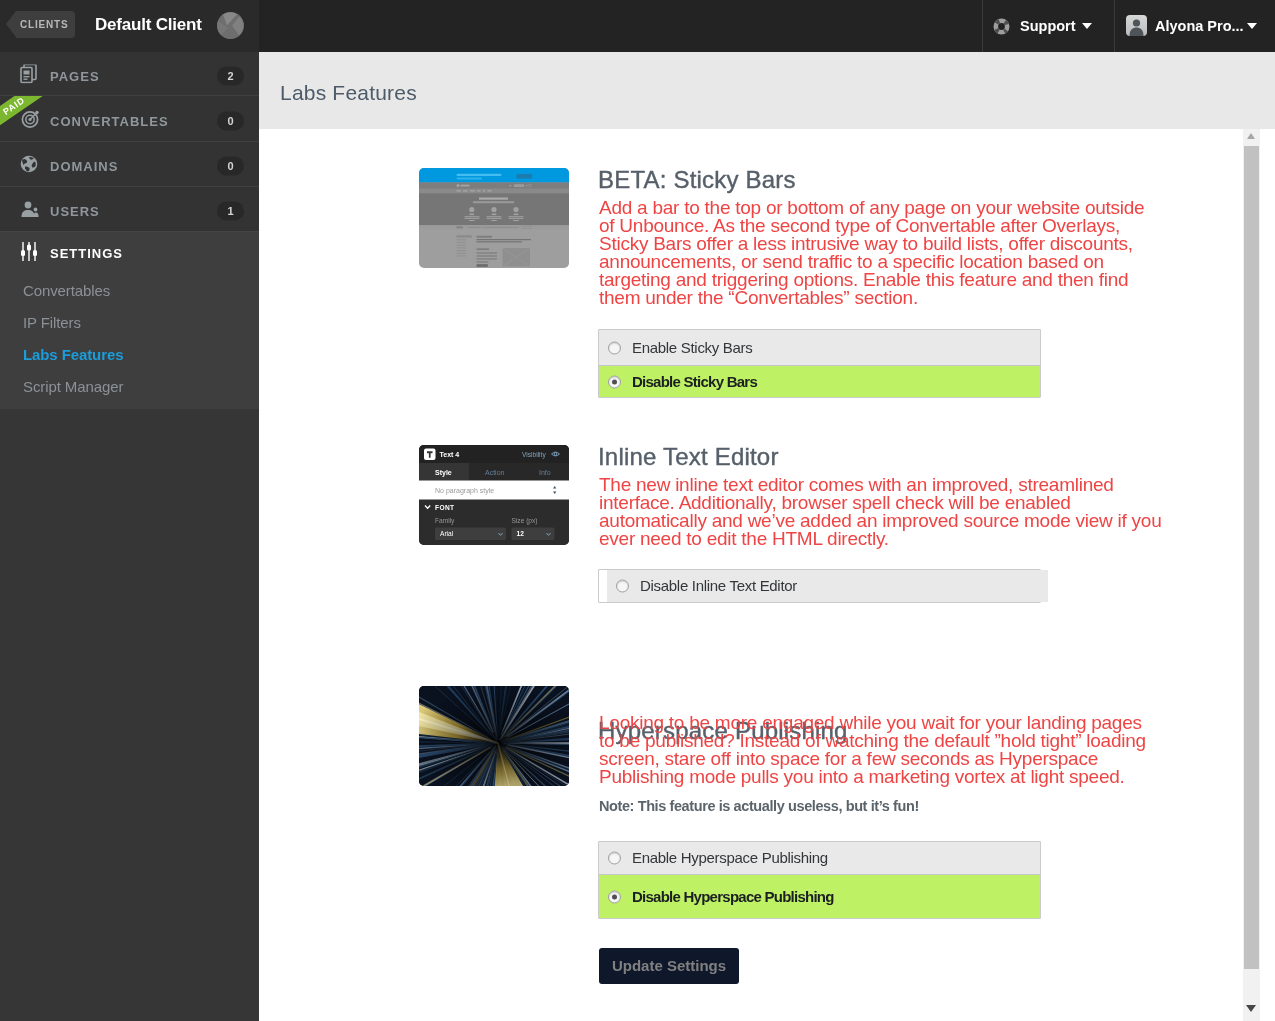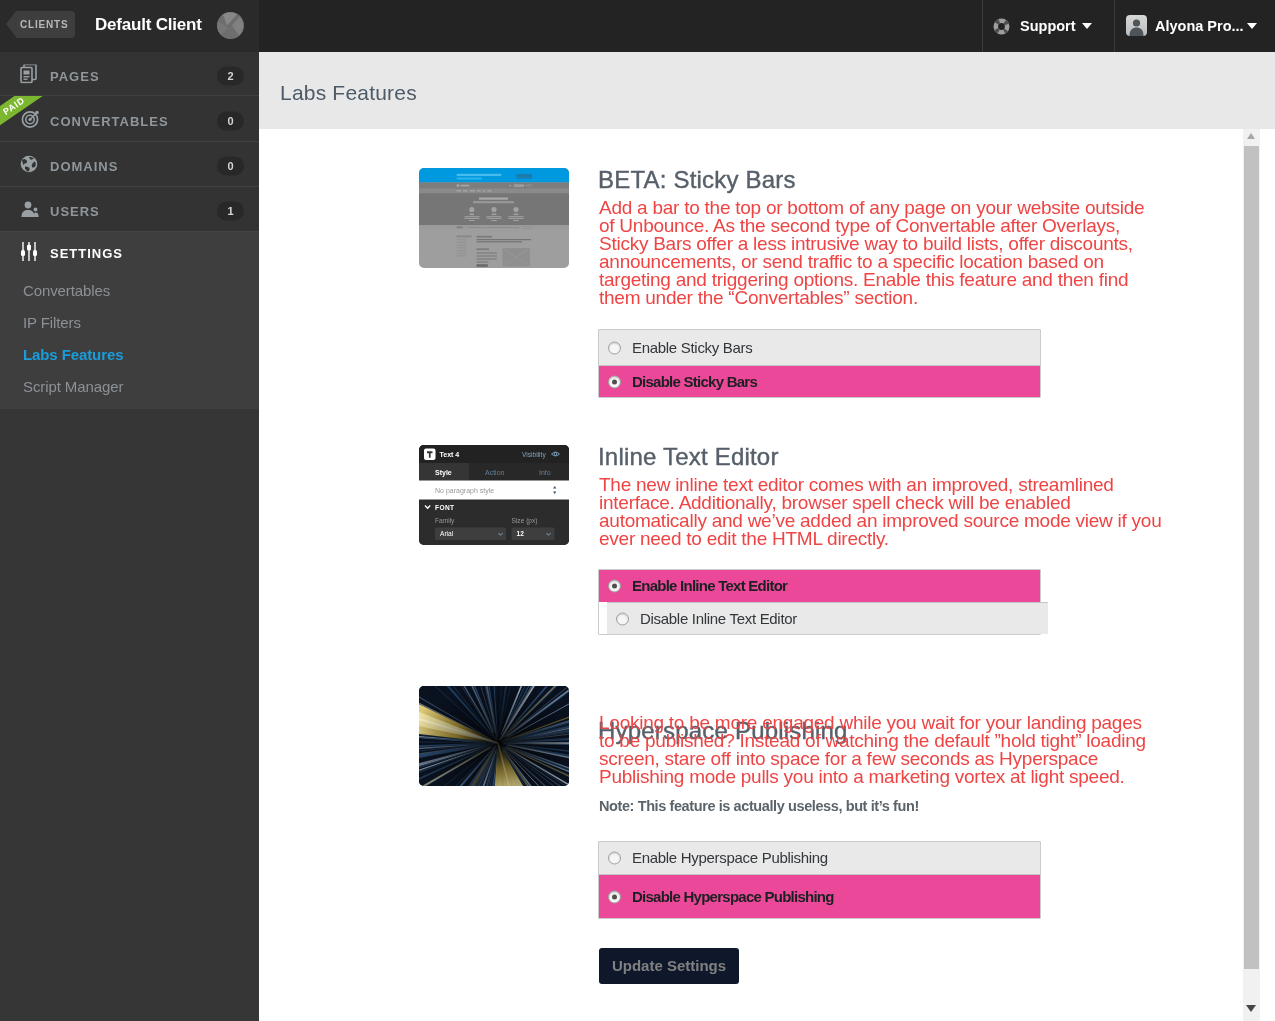--- a/index.html
+++ b/index.html
@@ -43,21 +43,21 @@
   
   #main-header { position:absolute; left:259px; top:52px; width:1016px; height:77px; background:#e8e8e8; }
   #main-header h1 { position:absolute; left:21px; top:29px; font-size:21px; font-weight:normal; color:#4d5b68; letter-spacing:0.2px; }
   #content { position:absolute; left:259px; top:129px; width:1016px; height:892px; background:#fff; }
   .thumb { position:absolute; left:160px; width:150px; height:100px; border-radius:5px; overflow:hidden; }
   .sec-h { position:absolute; left:339px; font-size:24px; line-height:24px; font-weight:normal; color:#57606a; letter-spacing:0.2px; -webkit-text-stroke:0.4px #57606a; }
   .sec-p { position:absolute; left:340px; font-size:19px; line-height:18px; color:#ef4444; letter-spacing:-0.25px; }
   .radio-box { position:absolute; left:339px; width:443px; border:1px solid #cbcbcb; border-radius:1px; }
   .radio-row { position:relative; width:100%; height:32px; background:#e9e9e9; }
   .radio-row + .radio-row { border-top:1px solid #c6c6c6; }
-  .radio-row.sel { background:#ec4899; }
+  .radio-row.sel { background:#bef264; }
   .radio-row .rlabel { position:absolute; left:33px; top:calc(50% - 1px); transform:translateY(-50%); font-size:15px; letter-spacing:-0.3px; color:#33373a; }
   .radio-row.sel .rlabel { font-weight:bold; color:#1d2022; letter-spacing:-0.75px; }
   .rcirc { position:absolute; left:9px; top:50%; transform:translateY(-50%); width:13px; height:13px;
      border-radius:50%; background:#f6f6f6; border:1px solid #a0a0a0; box-shadow:inset 0 1px 1.5px rgba(0,0,0,0.18); }
   .rcirc.on::after { content:""; position:absolute; left:3px; top:3px; width:5px; height:5px; border-radius:50%; background:#4f4f4f; }
   #update-btn { position:absolute; left:340px; top:819px; width:140px; height:36px; background:#0f172a;
      border-radius:3px; color:#808080; font-size:15px; font-weight:bold; text-align:center; line-height:36px; }
   
   #sbar { position:absolute; left:1243px; top:129px; width:17px; height:892px; background:#f1f1f1; }
   #sbar-thumb { position:absolute; left:0px; top:17px; width:17px; height:823px; background:#c1c1c1; border-left: 1px solid #f1f1f1; border-right: 1px solid #f1f1f1;}
@@ -298,24 +298,20 @@
       <text x="97.5" y="91" font-family="Liberation Sans" font-size="6.6" font-weight="bold" fill="#fff">12</text>
       <path d="M127.5 88 l2 2.3 l2 -2.3" stroke="#7fa3bd" stroke-width="1" fill="none"></path>
     </svg>
   </div>
   <div class="sec-h" style="top:316px;">Inline Text Editor</div>
   <div class="sec-p" style="top:347px;">The new inline text editor comes with an improved, streamlined<br>
 interface. Additionally, browser spell check will be enabled<br>
 automatically and we’ve added an improved source mode view if you<br>
 ever need to edit the HTML directly.</div>
   <div class="radio-box" style="top:440px;">
-    <div class="radio-row sel" style="height:32px;">
-        <span class="rcirc on"></span>
-        <span class="rlabel">Enable Inline Text Editor</span>
-      </div>
     <div class="radio-row" style="height:32px;margin-left:8px;">
         <span class="rcirc"></span>
         <span class="rlabel">Disable Inline Text Editor</span>
       </div>
   </div>
 
   <div class="thumb" style="top:557px; background:#060a12;">
     <svg width="150" height="100" viewBox="0 0 150 100">
       <defs>
         <linearGradient id="gold1" x1="1" y1="0" x2="0" y2="0">

